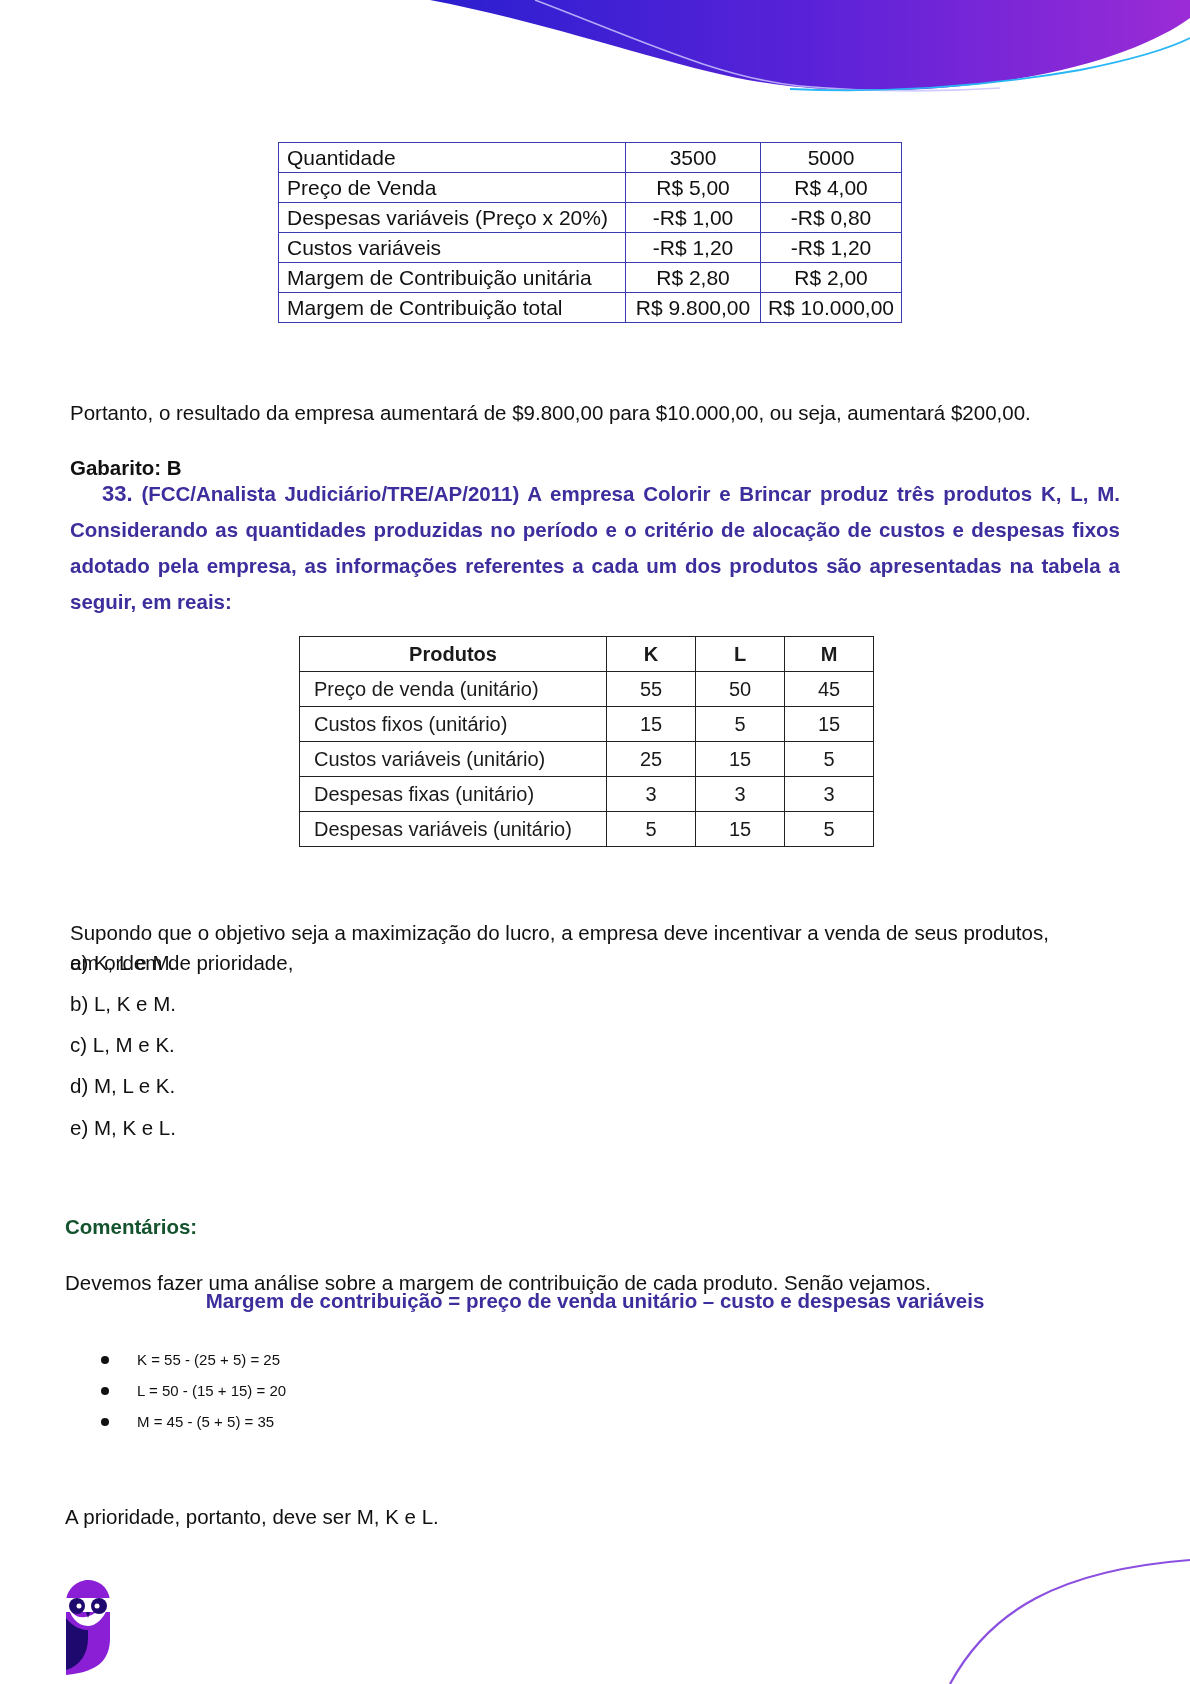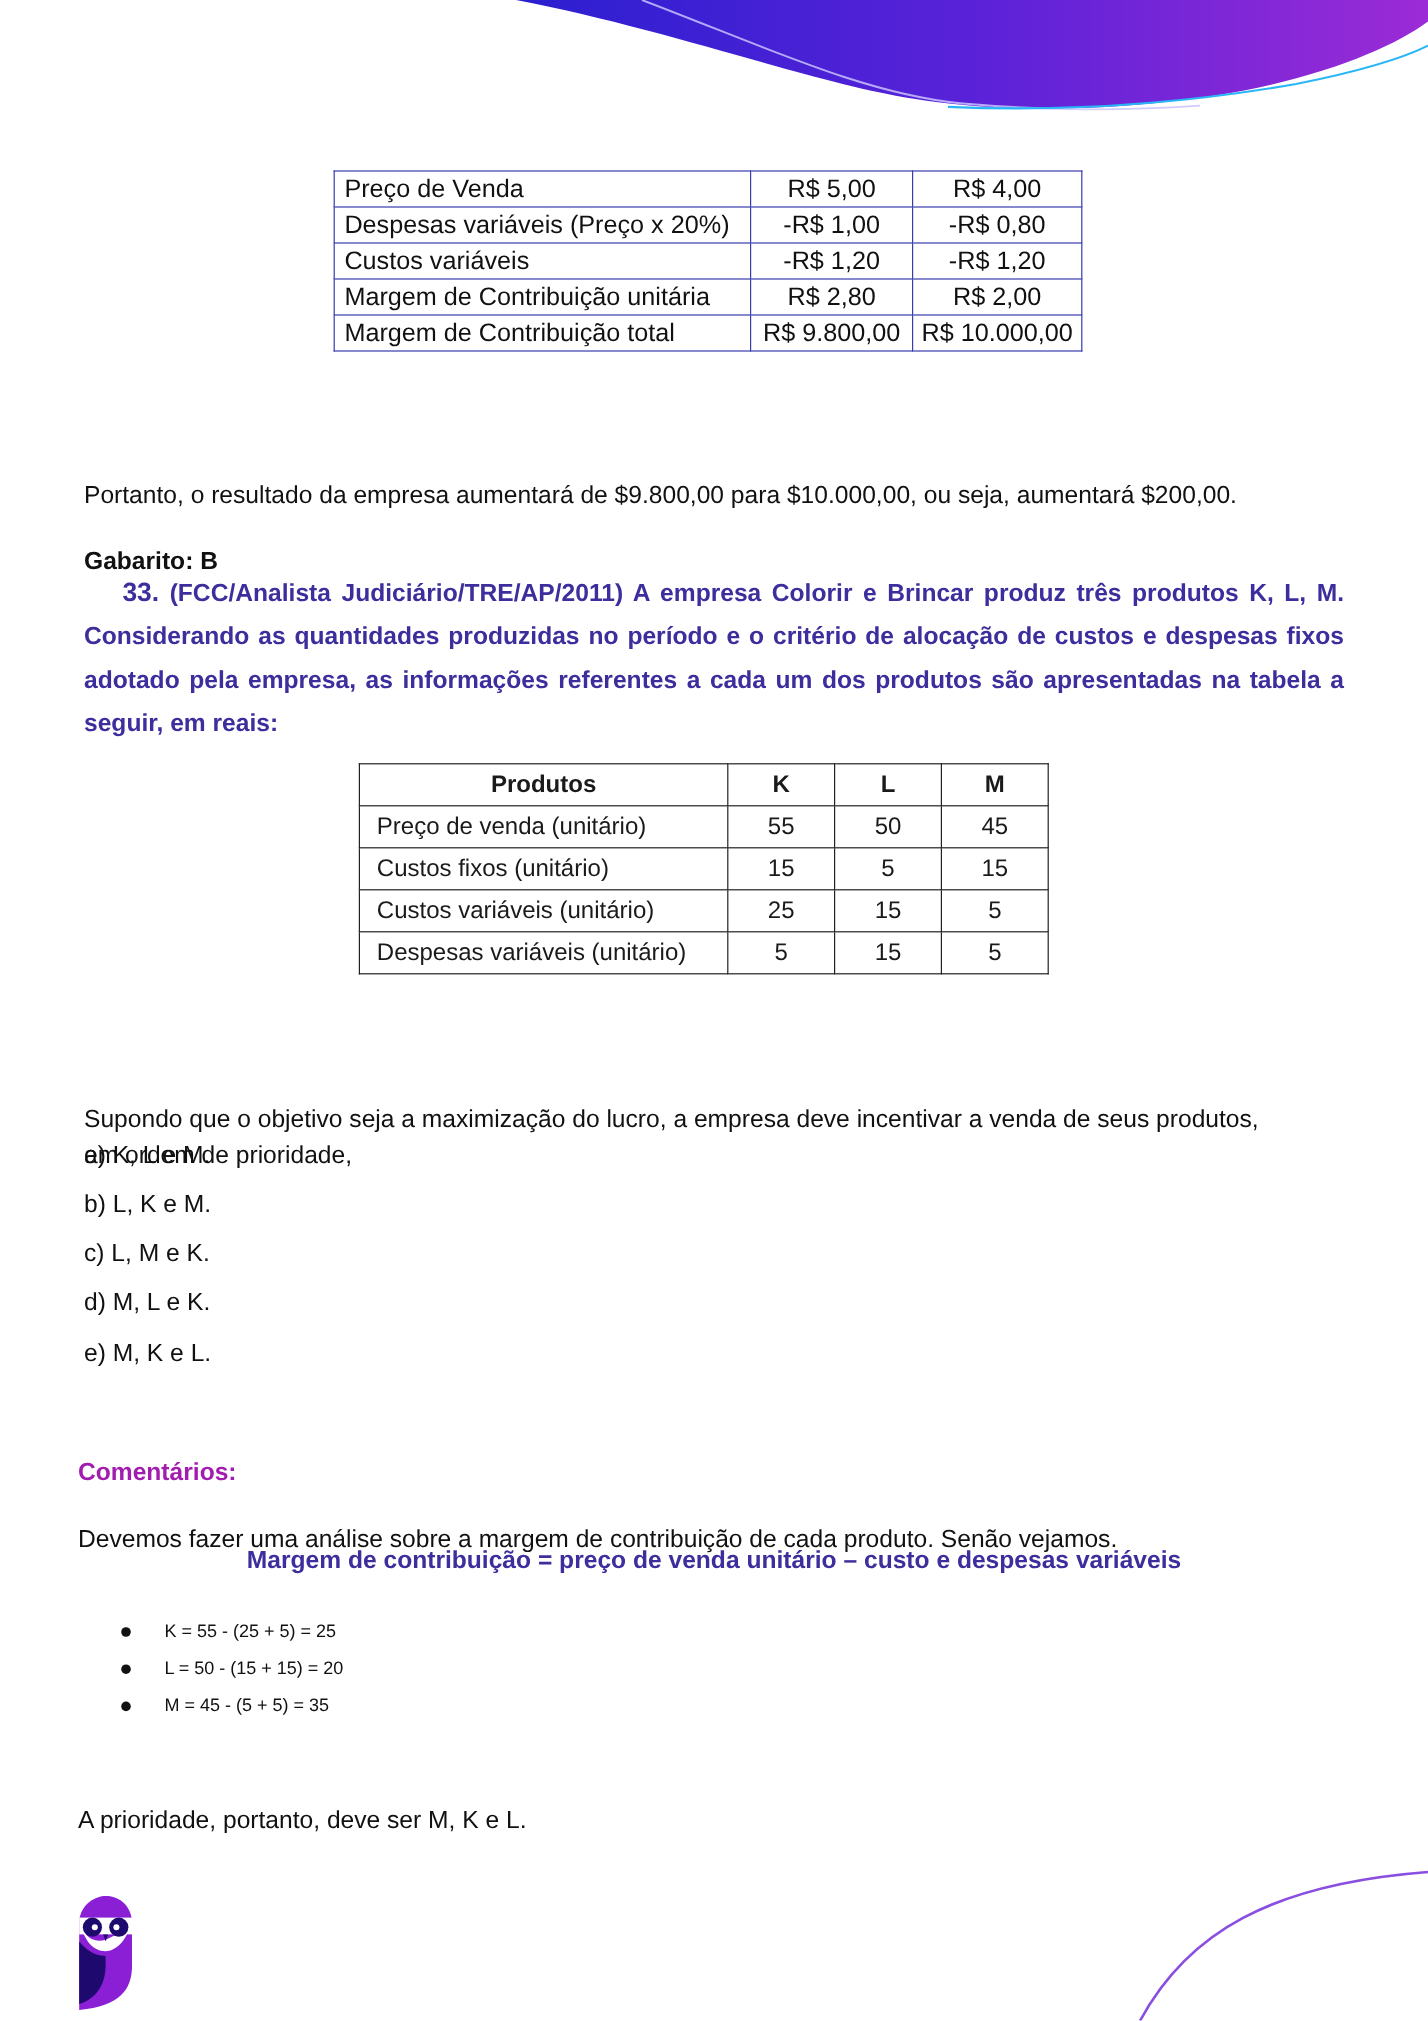--- a/index.html
+++ b/index.html
@@ -19,21 +19,21 @@
     table.t1 td {
       border: 1.5px solid #3b3bb0; padding: 0 8px; height: 29px; line-height: 29px;
       white-space: nowrap;
     }
     table.t1 td.lbl { width: 330px; text-align: left; }
     table.t1 td.v1 { width: 122px; text-align: center; padding: 0 6px; }
     table.t1 td.v2 { width: 128px; text-align: center; padding: 0 6px; }
 
     .p { position: absolute; font-size: 20.5px; line-height: 30px; margin-top: 40px; }
     .bold { font-weight: bold; }
-    .purple { color: #a21caf; }
+    .purple { color: #14532d; }
     .q-text {
       position: absolute; left: 70px; top: 476px; width: 1050px;
       font-size: 20.5px; line-height: 36px; font-weight: bold; color: #3c2e9c;
       text-align: justify;
     }
     .q-num { font-size: 22px; margin-left: 32px; }
 
     
     table.t2 {
       position: absolute; left: 299px; top: 636px;
@@ -72,20 +72,25 @@
     </linearGradient>
   </defs>
   <path d="M430,0 C560,25 680,70 760,82 C840,95 930,92 1010,80 C1100,66 1160,40 1190,18 L1190,0 Z" fill="url(#wg)"></path>
   <path d="M535,0 C640,40 720,78 800,86 C880,93 940,92 1000,88" fill="none" stroke="#c9c3ff" stroke-width="1.6" opacity="0.85"></path>
   <path d="M790,89 C900,94 1000,84 1080,70 C1130,60 1170,48 1190,38" fill="none" stroke="#29b6f6" stroke-width="1.8"></path>
 </svg>
 
 <table class="t1">
   <tbody>
     <tr>
+      <td class="lbl">Quantidade</td>
+      <td class="v1">3500</td>
+      <td class="v2">5000</td>
+    </tr>
+    <tr>
       <td class="lbl">Preço de Venda</td>
       <td class="v1">R$ 5,00</td>
       <td class="v2">R$ 4,00</td>
     </tr>
     <tr>
       <td class="lbl">Despesas variáveis (Preço x 20%)</td>
       <td class="v1">-R$ 1,00</td>
       <td class="v2">-R$ 0,80</td>
     </tr>
     <tr>
@@ -134,20 +139,26 @@
       <td class="lbl">Custos fixos (unitário)</td>
       <td class="num">15</td>
       <td class="num">5</td>
       <td class="num">15</td>
     </tr>
     <tr>
       <td class="lbl">Custos variáveis (unitário)</td>
       <td class="num">25</td>
       <td class="num">15</td>
       <td class="num">5</td>
+    </tr>
+    <tr>
+      <td class="lbl">Despesas fixas (unitário)</td>
+      <td class="num">3</td>
+      <td class="num">3</td>
+      <td class="num">3</td>
     </tr>
     <tr>
       <td class="lbl">Despesas variáveis (unitário)</td>
       <td class="num">5</td>
       <td class="num">15</td>
       <td class="num">5</td>
     </tr>
   </tbody>
 </table>
 

